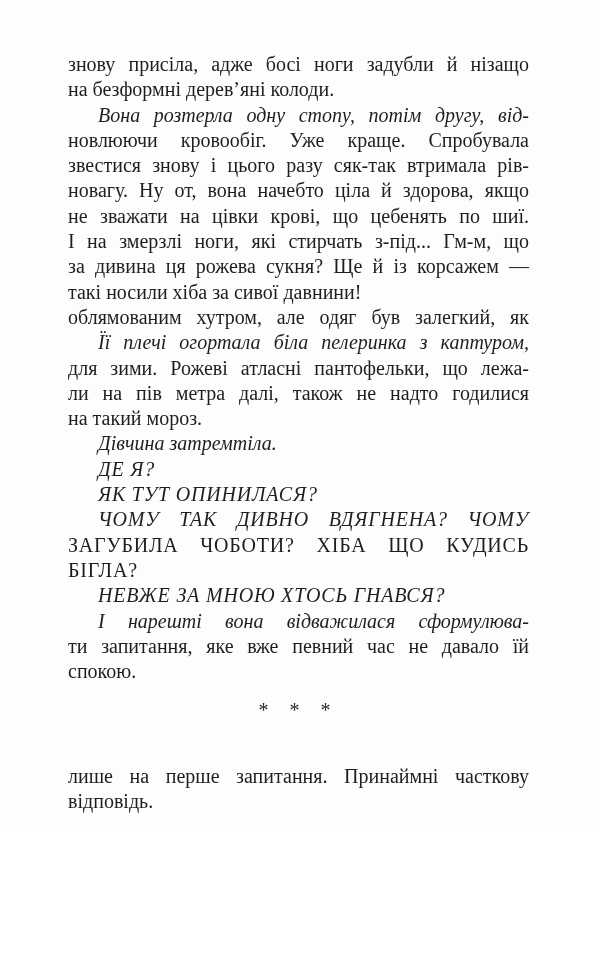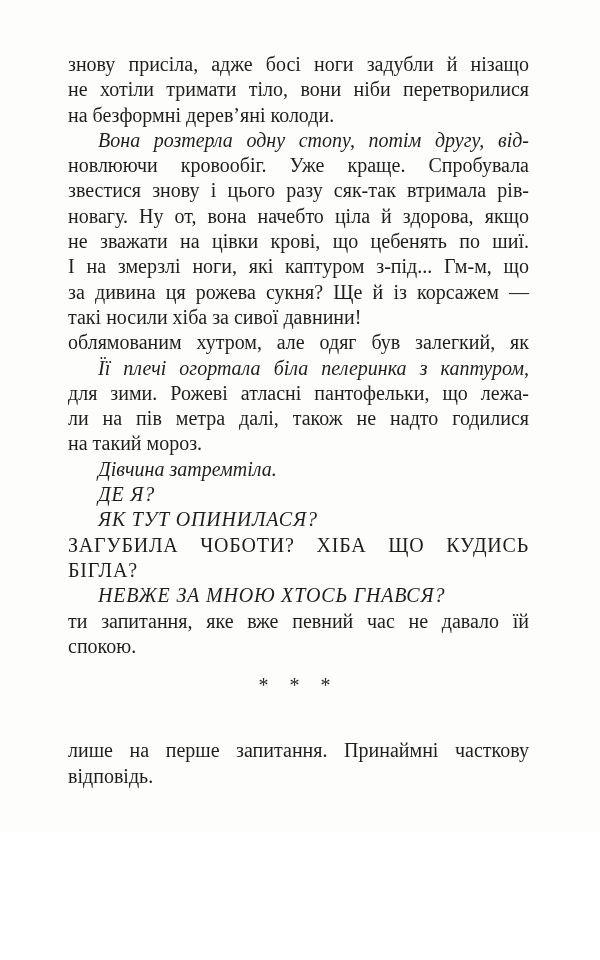--- a/index.html
+++ b/index.html
@@ -62,31 +62,30 @@
   }
 </style>
 </head>
 <body>
 
 <div class="page">
   <div class="text-block">
 
     <p class="para">
       <span class="line" style="display:block">знову присіла, адже босі ноги задубли й нізащо</span>
-      <span class="line" style="display:block">не хотіли тримати тіло, вони ніби перетворилися</span>
       <span class="line end" style="display:block">на безформні дерев’яні колоди.</span>
     </p>
 
     <p class="para">
       <span class="line ind" style="display:block">Вона розтерла одну стопу, потім другу, від-</span>
       <span class="line" style="display:block">новлюючи кровообіг. Уже краще. Спробувала</span>
       <span class="line" style="display:block">звестися знову і цього разу сяк-так втримала рів-</span>
       <span class="line" style="display:block">новагу. Ну от, вона начебто ціла й здорова, якщо</span>
       <span class="line" style="display:block">не зважати на цівки крові, що цебенять по шиї.</span>
-      <span class="line" style="display:block">І на змерзлі ноги, які каптуром з-під... Гм-м, що</span>
+      <span class="line" style="display:block">І на змерзлі ноги, які стирчать з-під... Гм-м, що</span>
       <span class="line" style="display:block">за дивина ця рожева сукня? Ще й із корсажем —</span>
       <span class="line end" style="display:block">такі носили хіба за сивої давнини!</span>
     </p>
 
     <p class="para">
       <span class="line" style="display:block">облямованим хутром, але одяг був залегкий, як</span>
       <span class="line ind" style="display:block">Її плечі огортала біла пелеринка з каптуром,</span>
       <span class="line" style="display:block">для зими. Рожеві атласні пантофельки, що лежа-</span>
       <span class="line" style="display:block">ли на пів метра далі, також не надто годилися</span>
       <span class="line end" style="display:block">на такий мороз.</span>
@@ -98,29 +97,31 @@
 
     <p class="para caps">
       <span class="line end ind" style="display:block">ДЕ Я?</span>
     </p>
 
     <p class="para caps">
       <span class="line end ind" style="display:block">ЯК ТУТ ОПИНИЛАСЯ?</span>
     </p>
 
     <p class="para caps">
+      <span class="line ind" style="display:block">ЧОМУ ТАК ДИВНО ВДЯГНЕНА? ЧОМУ</span>
       <span class="line" style="display:block">ЗАГУБИЛА ЧОБОТИ? ХІБА ЩО КУДИСЬ</span>
       <span class="line end" style="display:block">БІГЛА?</span>
     </p>
 
     <p class="para caps">
       <span class="line end ind" style="display:block">НЕВЖЕ ЗА МНОЮ ХТОСЬ ГНАВСЯ?</span>
     </p>
 
     <p class="para">
+      <span class="line ind" style="display:block">І нарешті вона відважилася сформулюва-</span>
       <span class="line" style="display:block">ти запитання, яке вже певний час не давало їй</span>
       <span class="line end" style="display:block">спокою.</span>
     </p>
 
 
     <div class="separator">* * *</div>
 
     <p class="para">
       <span class="line" style="display:block">лише на перше запитання. Принаймні часткову</span>
       <span class="line end" style="display:block">відповідь.</span>

